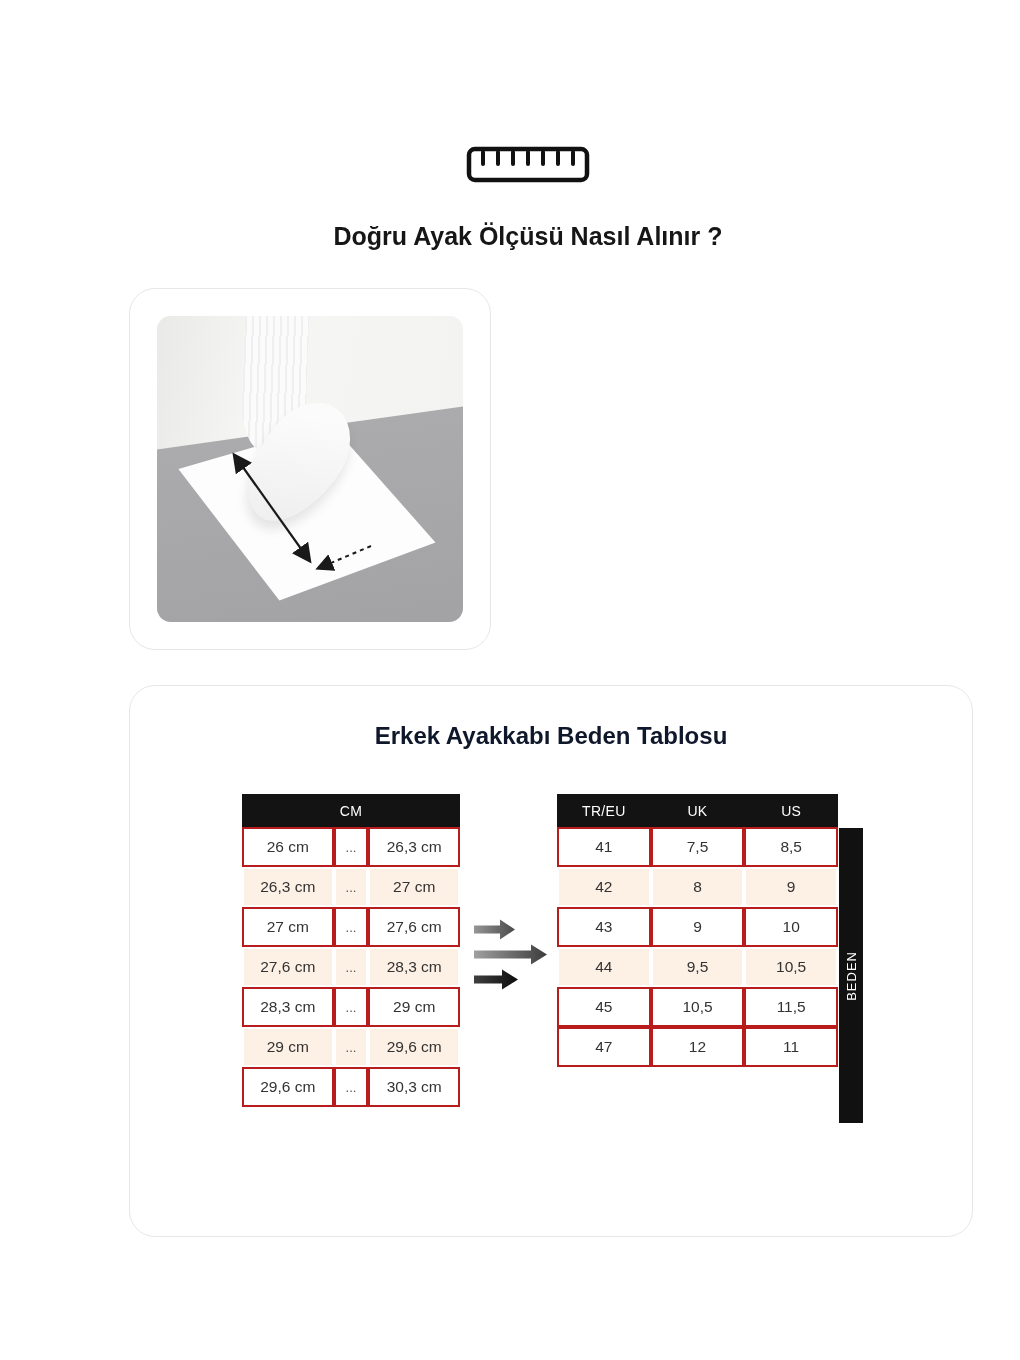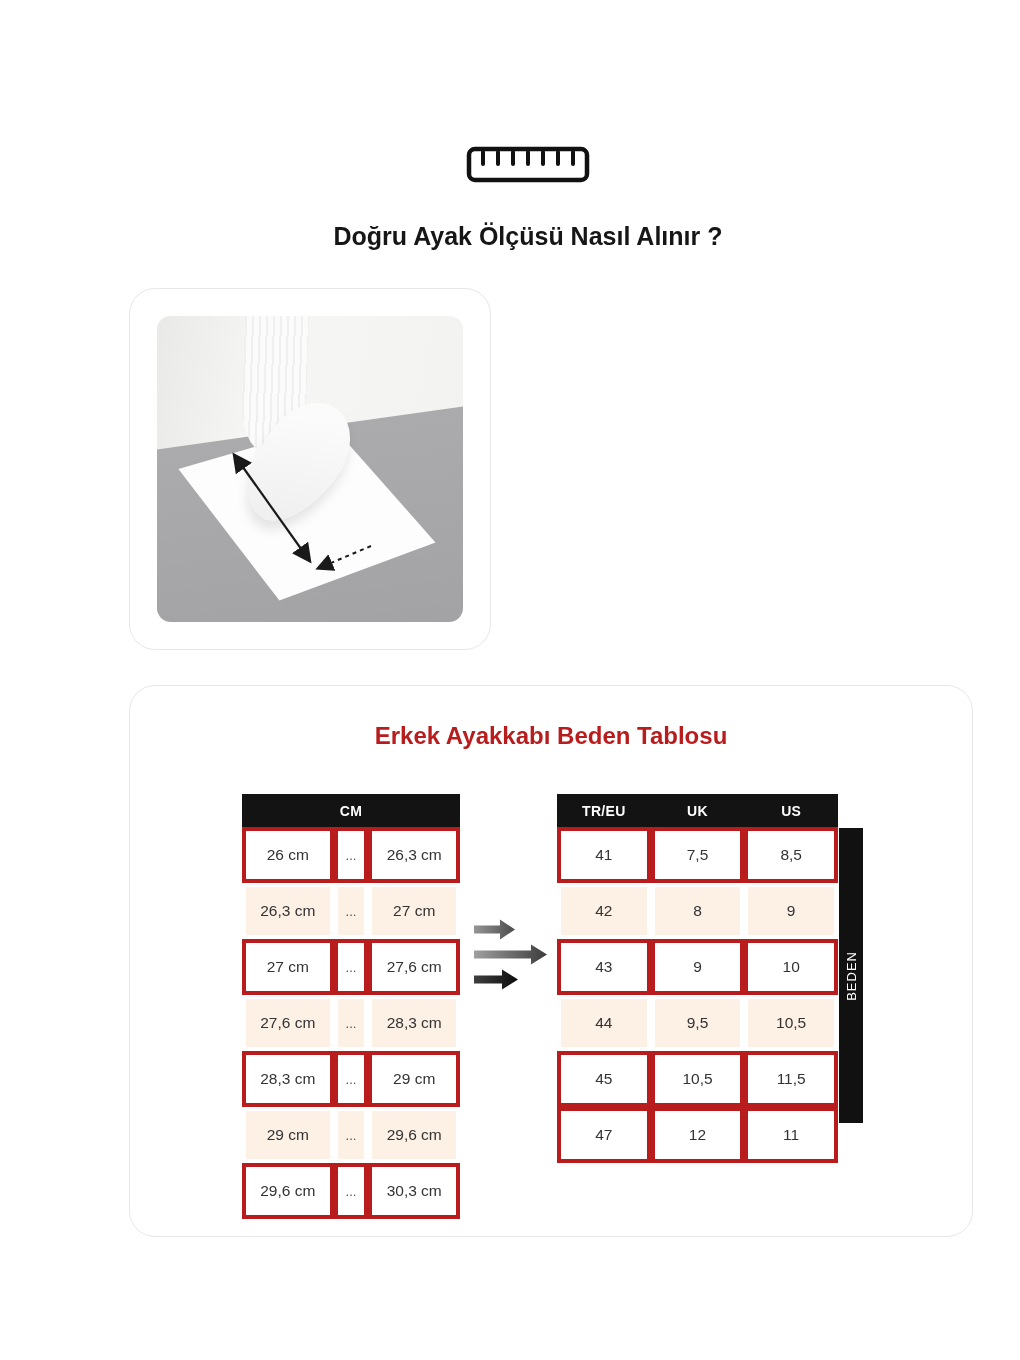--- a/index.html
+++ b/index.html
@@ -53,30 +53,30 @@
     border-radius:48% 52% 46% 54% / 40% 44% 56% 60%;
     transform:rotate(38deg);
     box-shadow:4px 8px 12px rgba(0,0,0,0.10);
   }
   .photo svg.measure { position:absolute; inset:0; }
 
   
   .big-card { left:93px; top:685px; width:844px; height:552px; }
   h2.section-title {
     position:absolute; top:36px; left:0; width:100%;
-    text-align:center; font-size:24px; font-weight:bold; color:#b91c1c;
+    text-align:center; font-size:24px; font-weight:bold; color:#0f172a;
   }
 
   table { border-collapse:separate; border-spacing:0; table-layout:fixed; position:absolute; }
   th {
-    background:#131313; color:#fff; font-size:14px; font-weight:700;
+    background:#131313; color:#fff; font-size:14px; font-weight:400;
     height:33px; letter-spacing:0.3px;
   }
   td {
-    background:#fff; border:4px solid #b91c1c; height:56px;
+    background:#fff; border:2px solid #b91c1c; height:40px;
     text-align:center; font-size:15.5px; color:#333;
   }
   tr.alt td { background:#fdf0e5; border-color:#fff; }
   td.dots { font-size:13px; color:#555; }
 
   .cm-table   { left:112px; top:108px; width:218px; }
   .cm-table col.c-val { width:42%; }
   .cm-table col.c-dot { width:16%; }
   .conv-table { left:427px; top:108px; width:281px; }
 

